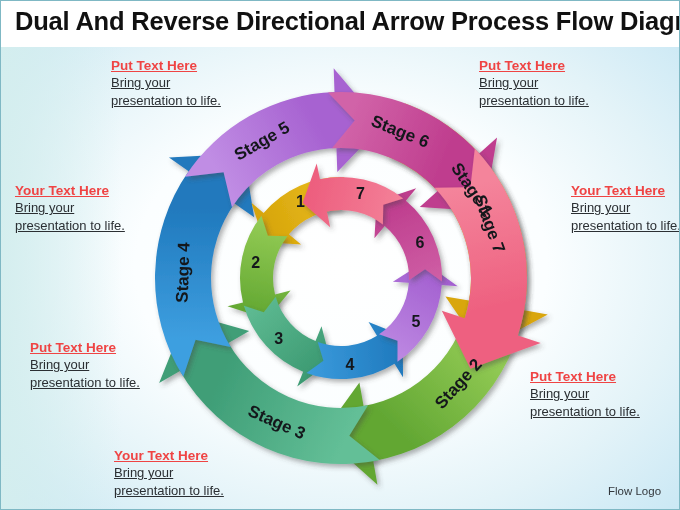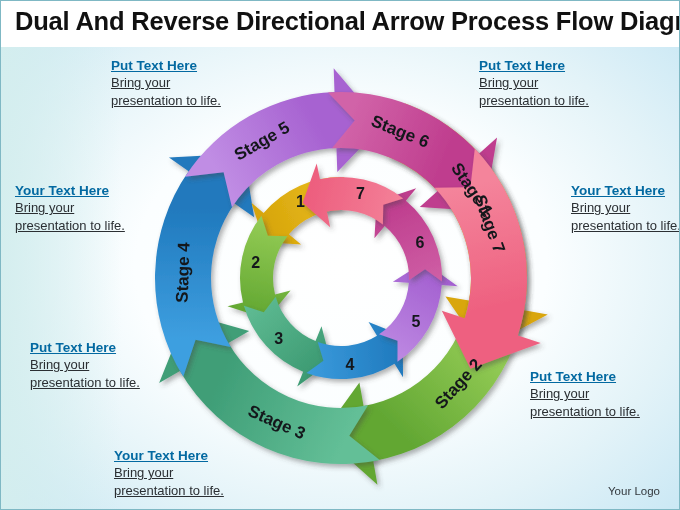--- a/index.html
+++ b/index.html
@@ -25,21 +25,21 @@
   }
   #title{
     position:absolute;left:14px;top:6px;
     font-size:25.5px;font-weight:bold;color:#111111;
     letter-spacing:-0.2px;white-space:nowrap;
     font-family:"Liberation Sans", sans-serif;
   }
   
   .callout{position:absolute;z-index:8;}
   .callout .head{
-    font-size:13.5px;font-weight:bold;color:#0369a1;
+    font-size:13.5px;font-weight:bold;color:#ef4444;
     text-decoration:underline;
     display:inline-block;
     line-height:16px;
     white-space:nowrap;
   }
   .callout .body{
     font-size:13px;color:#2b2f33;line-height:16.5px;
     margin-top:1px;
     white-space:nowrap;
     text-decoration:underline;
@@ -255,15 +255,15 @@
     <div class="body">Bring your</div>
     <div class="body">presentation to life.</div>
   </div>
 
   <div class="callout" id="c-bottom">
     <div class="head">Your Text Here</div>
     <div class="body">Bring your</div>
     <div class="body">presentation to life.</div>
   </div>
 
-  <div id="logo">Your Logo</div>
+  <div id="logo">Flow Logo</div>
 
 </div>
 
 </body></html>

